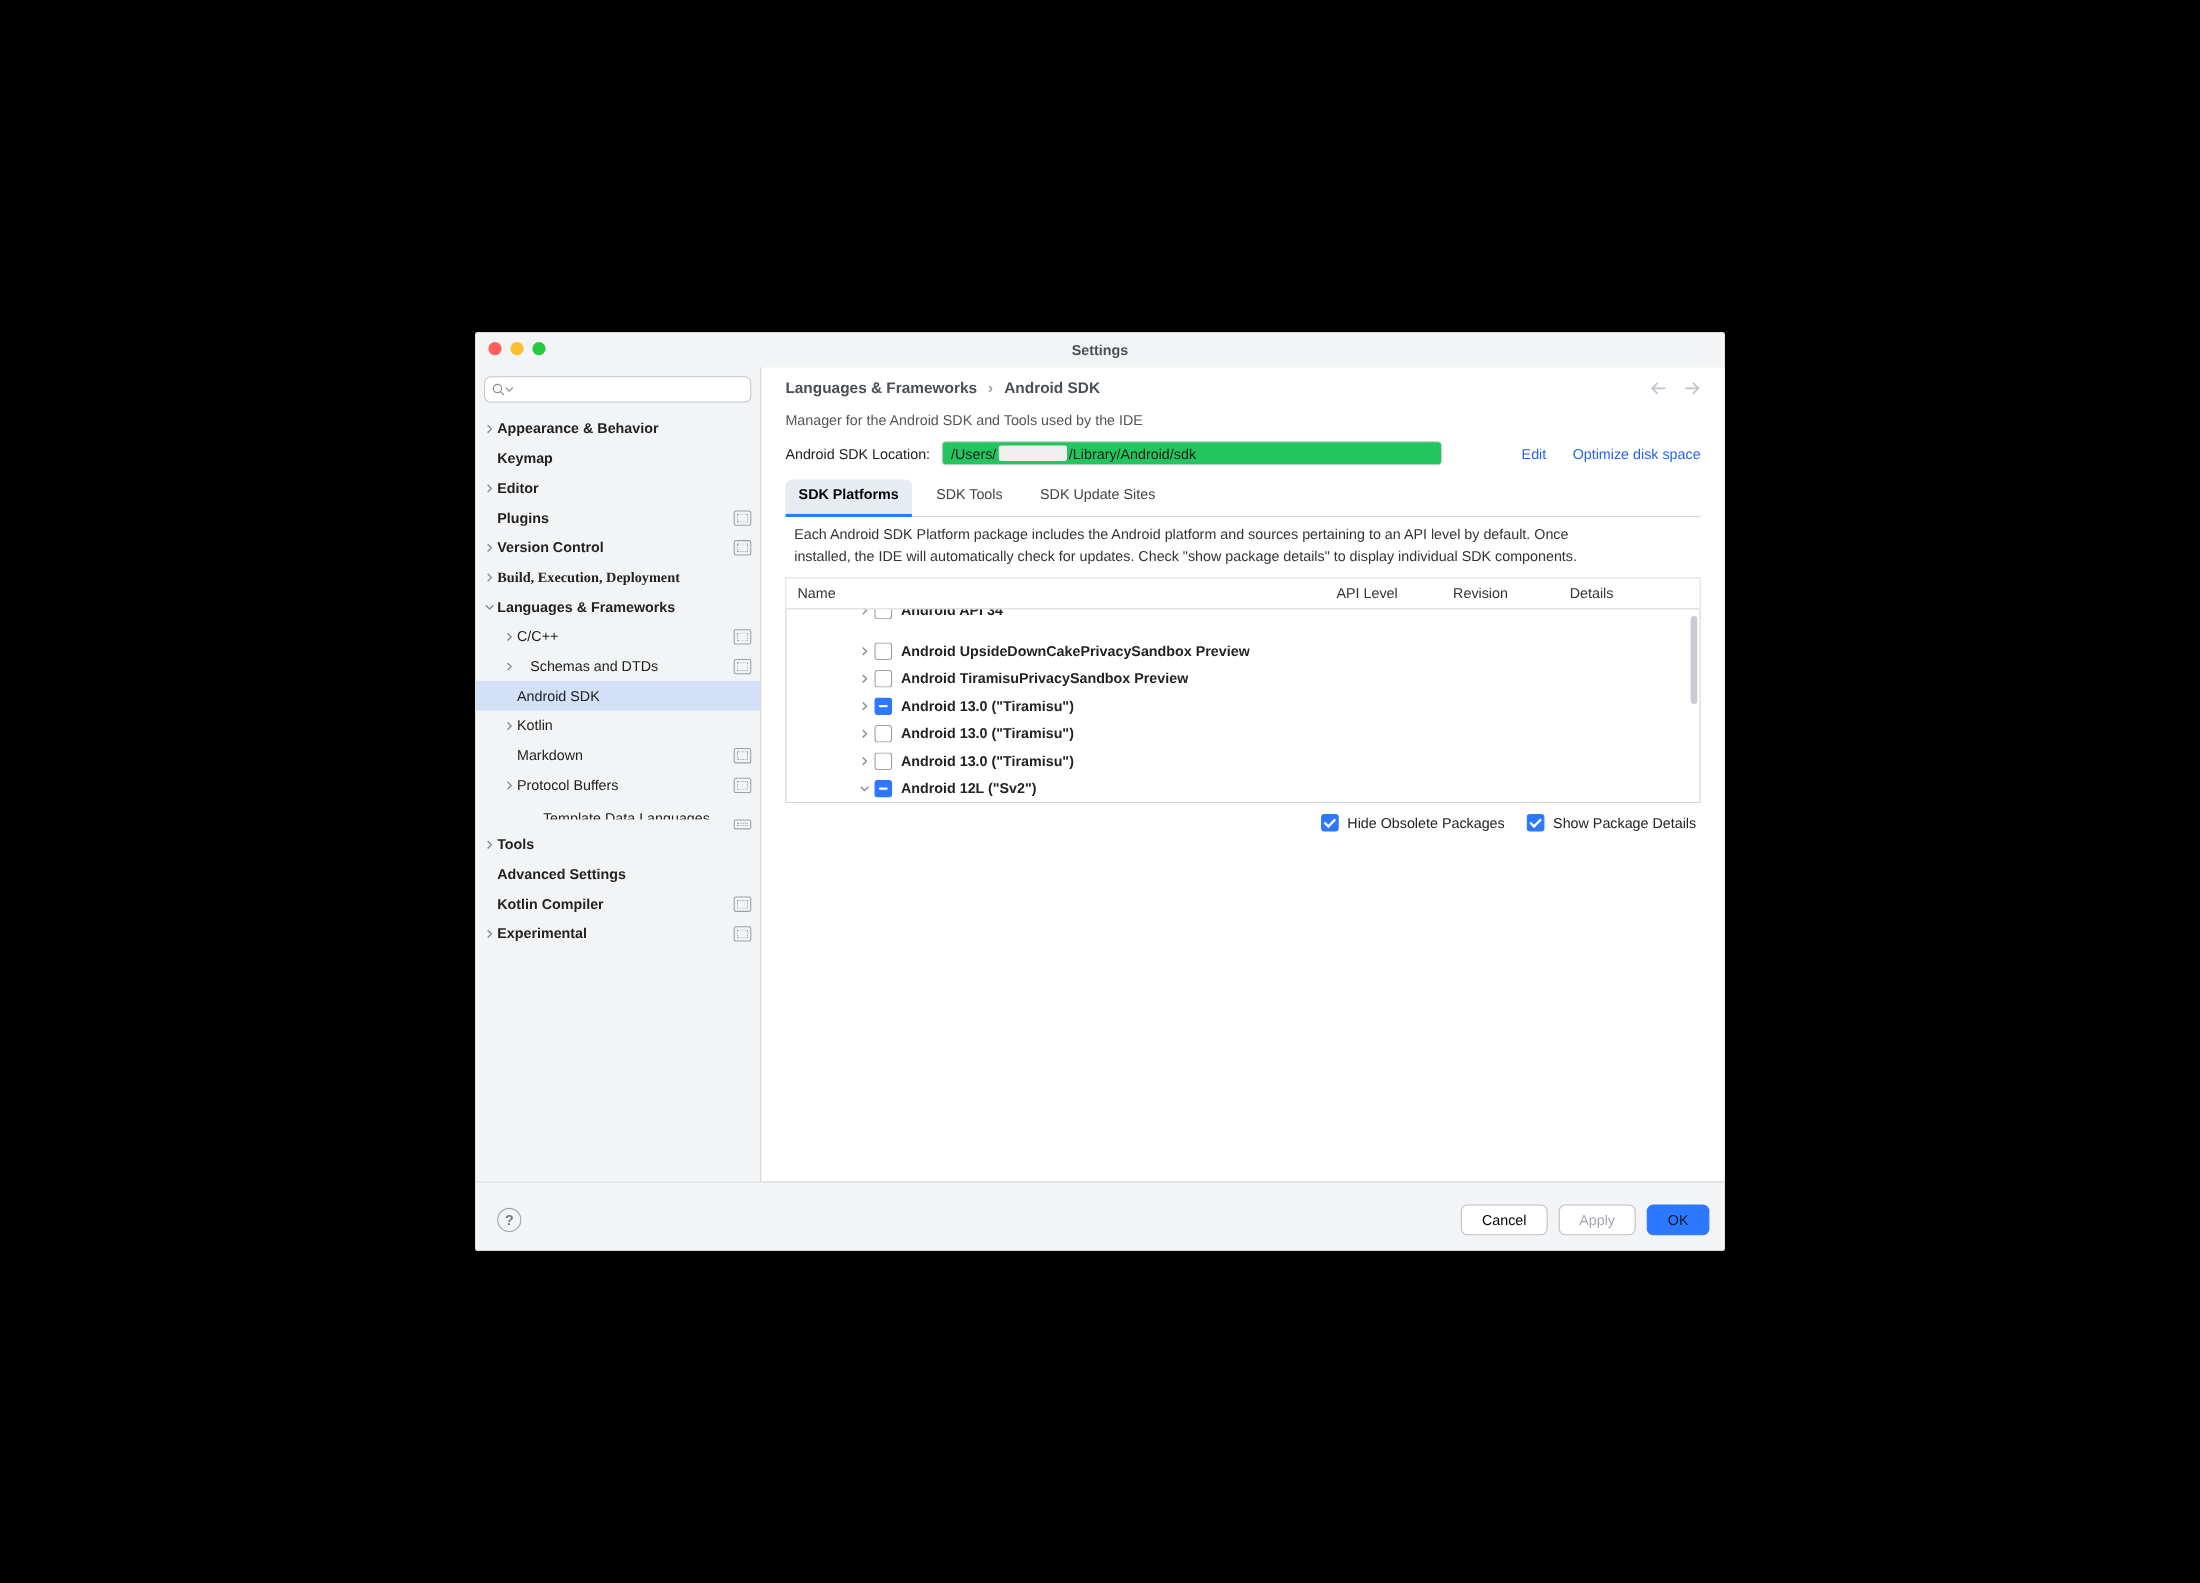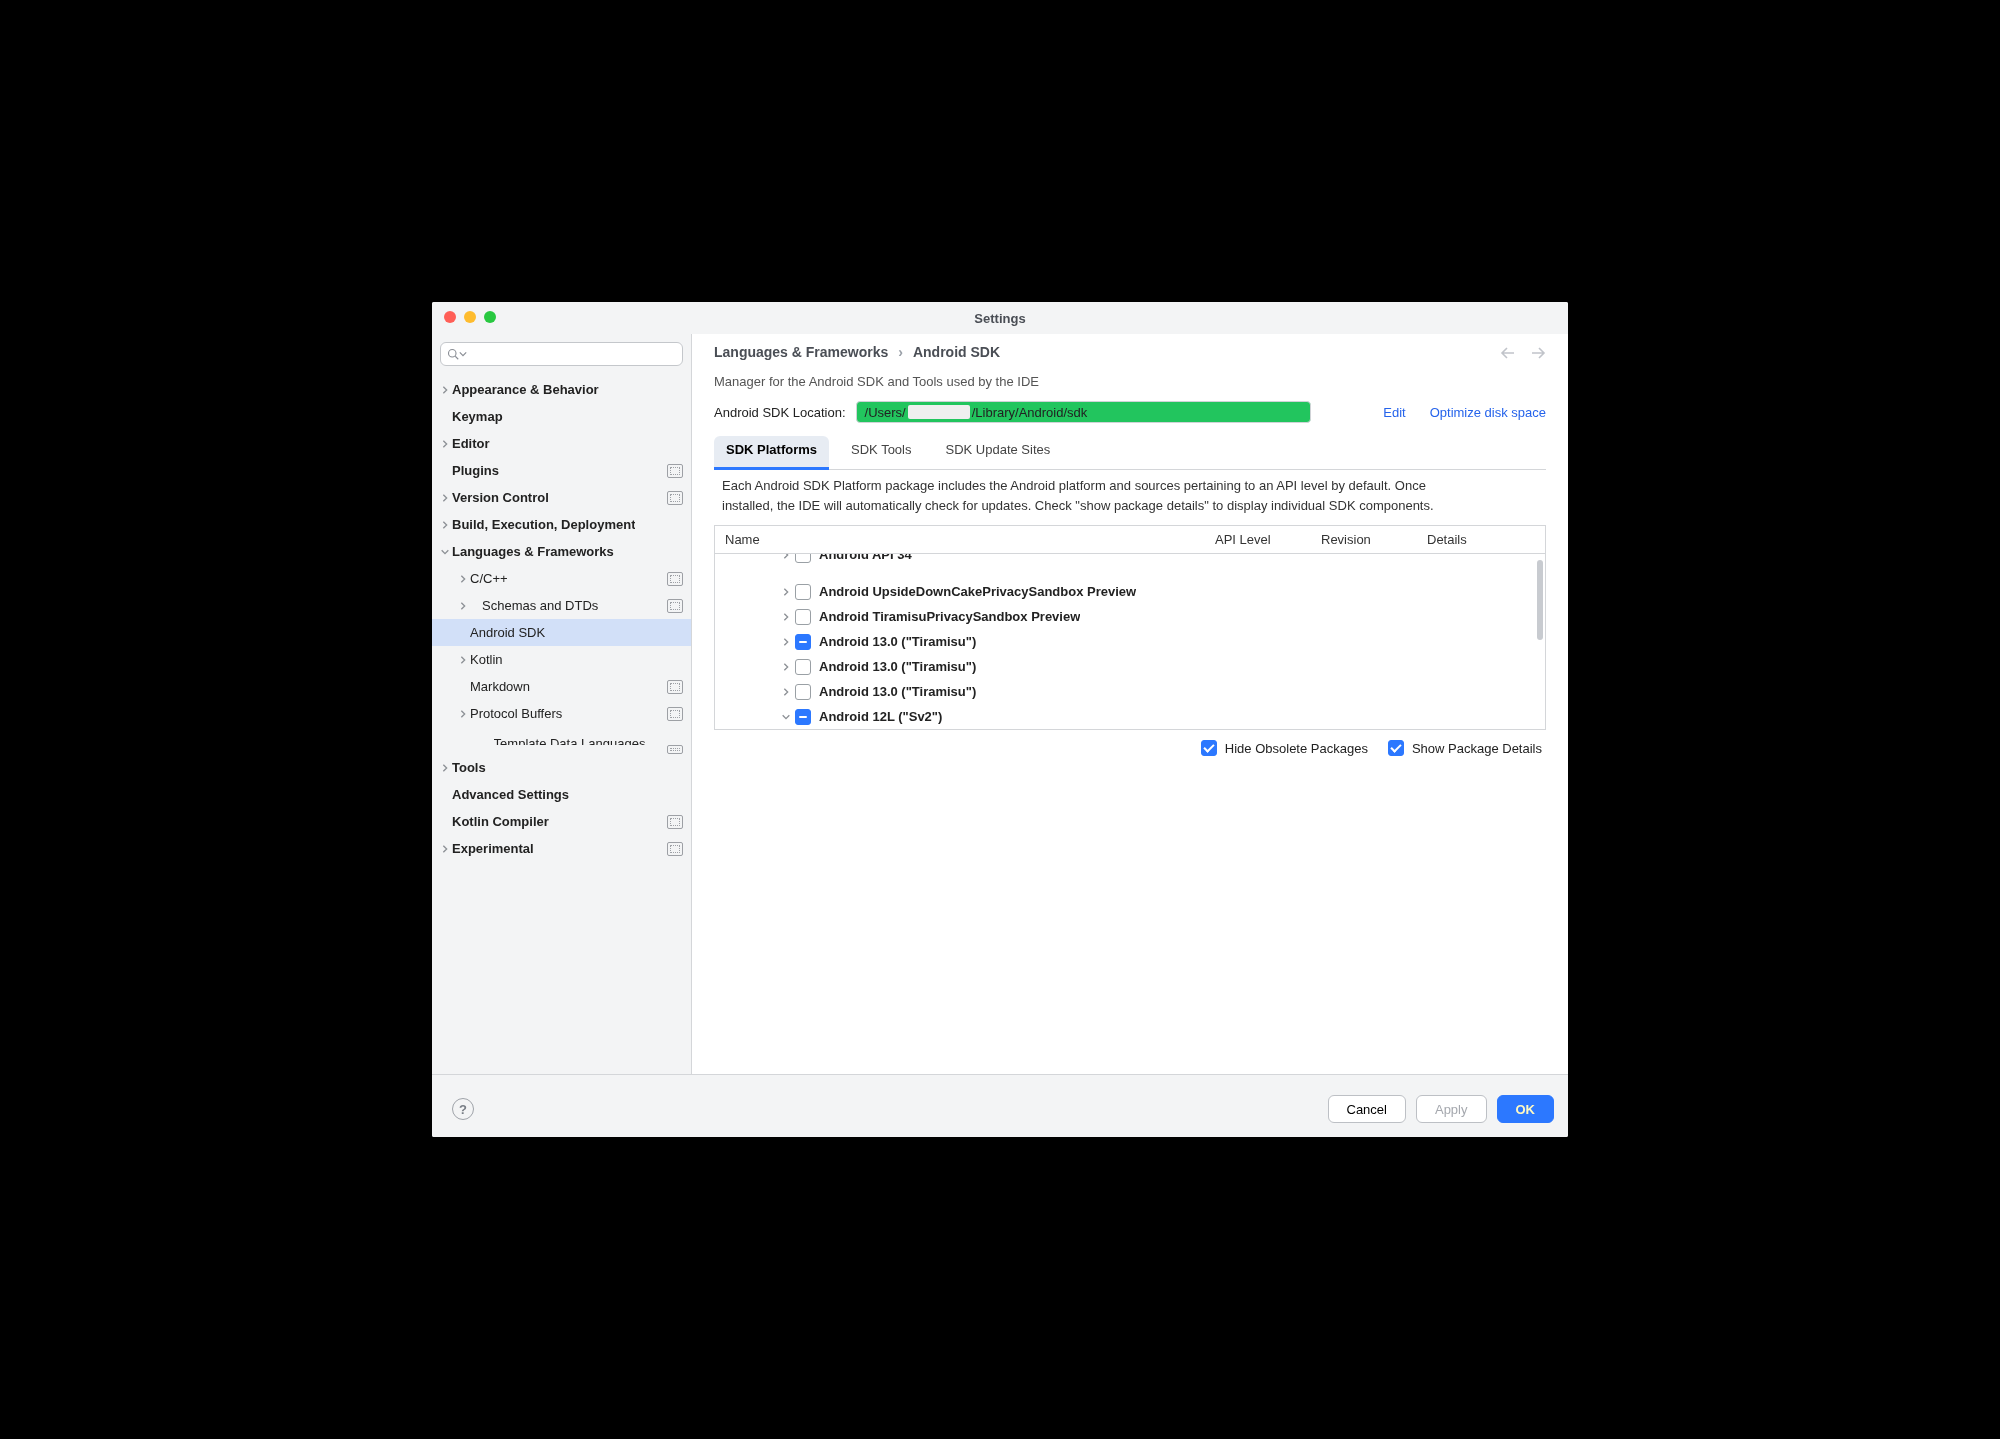--- a/index.html
+++ b/index.html
@@ -161,21 +161,21 @@
     display:flex;align-items:center;justify-content:space-between;
     padding:20px 14px 14px;border-top:1px solid var(--border);background:var(--sidebar);
   }
   .help{width:20px;height:20px;border:1.5px solid #9fa3a9;border-radius:50%;display:flex;align-items:center;justify-content:center;color:#787d85;font-weight:700;margin-left:6px;}
   .buttons{display:flex;gap:10px;}
   .btn{
     height:28px;padding:0 18px;border:1px solid var(--btn-bd);background:var(--btn-bg);
     border-radius:6px;font:inherit;
   }
   .btn.disabled{color:#a5a8ae;}
-  .btn.primary{background:var(--accent);border-color:var(--accent);color:#fef9c3;font-weight:700;}
+  .btn.primary{background:var(--accent);border-color:var(--accent);color:#0f172a;font-weight:400;}
   svg{display:block;}
 
 </style>
 </head>
 <body>
 
 <div class="window">
   <div class="titlebar">
     <div class="tl-buttons">
       <div class="tlb red"></div>
@@ -228,21 +228,21 @@
           </div>
           <div class="tree-row bold" style="padding-left: 6px;">
             <span class="chev">
               <svg width="10" height="10" viewBox="0 0 12 12">
                 <path d="M4 2l4 4-4 4" fill="none" stroke="#8d9196" stroke-width="1.6"></path>
               </svg>
             </span>
             <span class="lbl">Version Control</span>
             <span class="kb"></span>
           </div>
-          <div class="tree-row bold" style="padding-left: 6px;">
+          <div class="tree-row bold" style="padding-left: 6px; font-family: Liberation Serif, serif;">
             <span class="chev">
               <svg width="10" height="10" viewBox="0 0 12 12">
                 <path d="M4 2l4 4-4 4" fill="none" stroke="#8d9196" stroke-width="1.6"></path>
               </svg>
             </span>
             <span class="lbl">Build, Execution, Deployment</span>
           </div>
           <div class="tree-row bold" style="padding-left: 6px;">
             <span class="chev">
               <svg width="10" height="10" viewBox="0 0 12 12">

